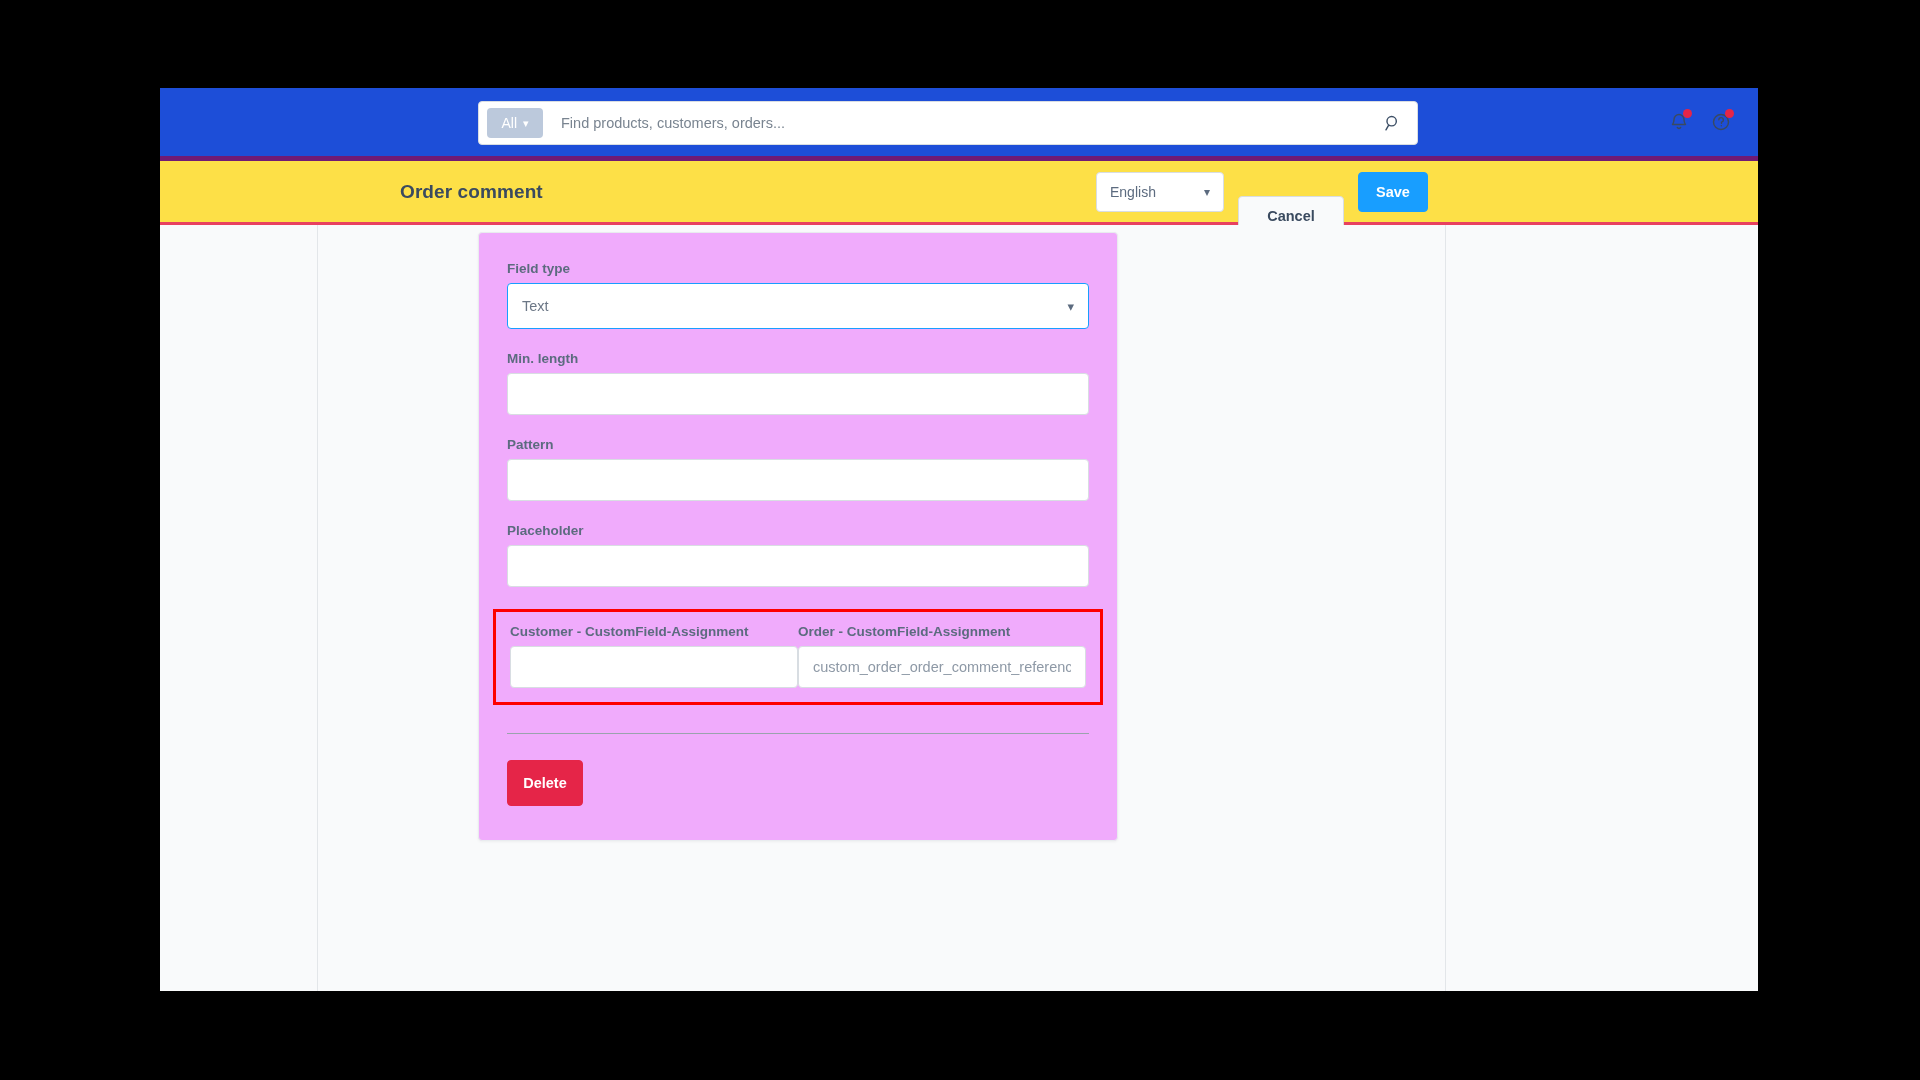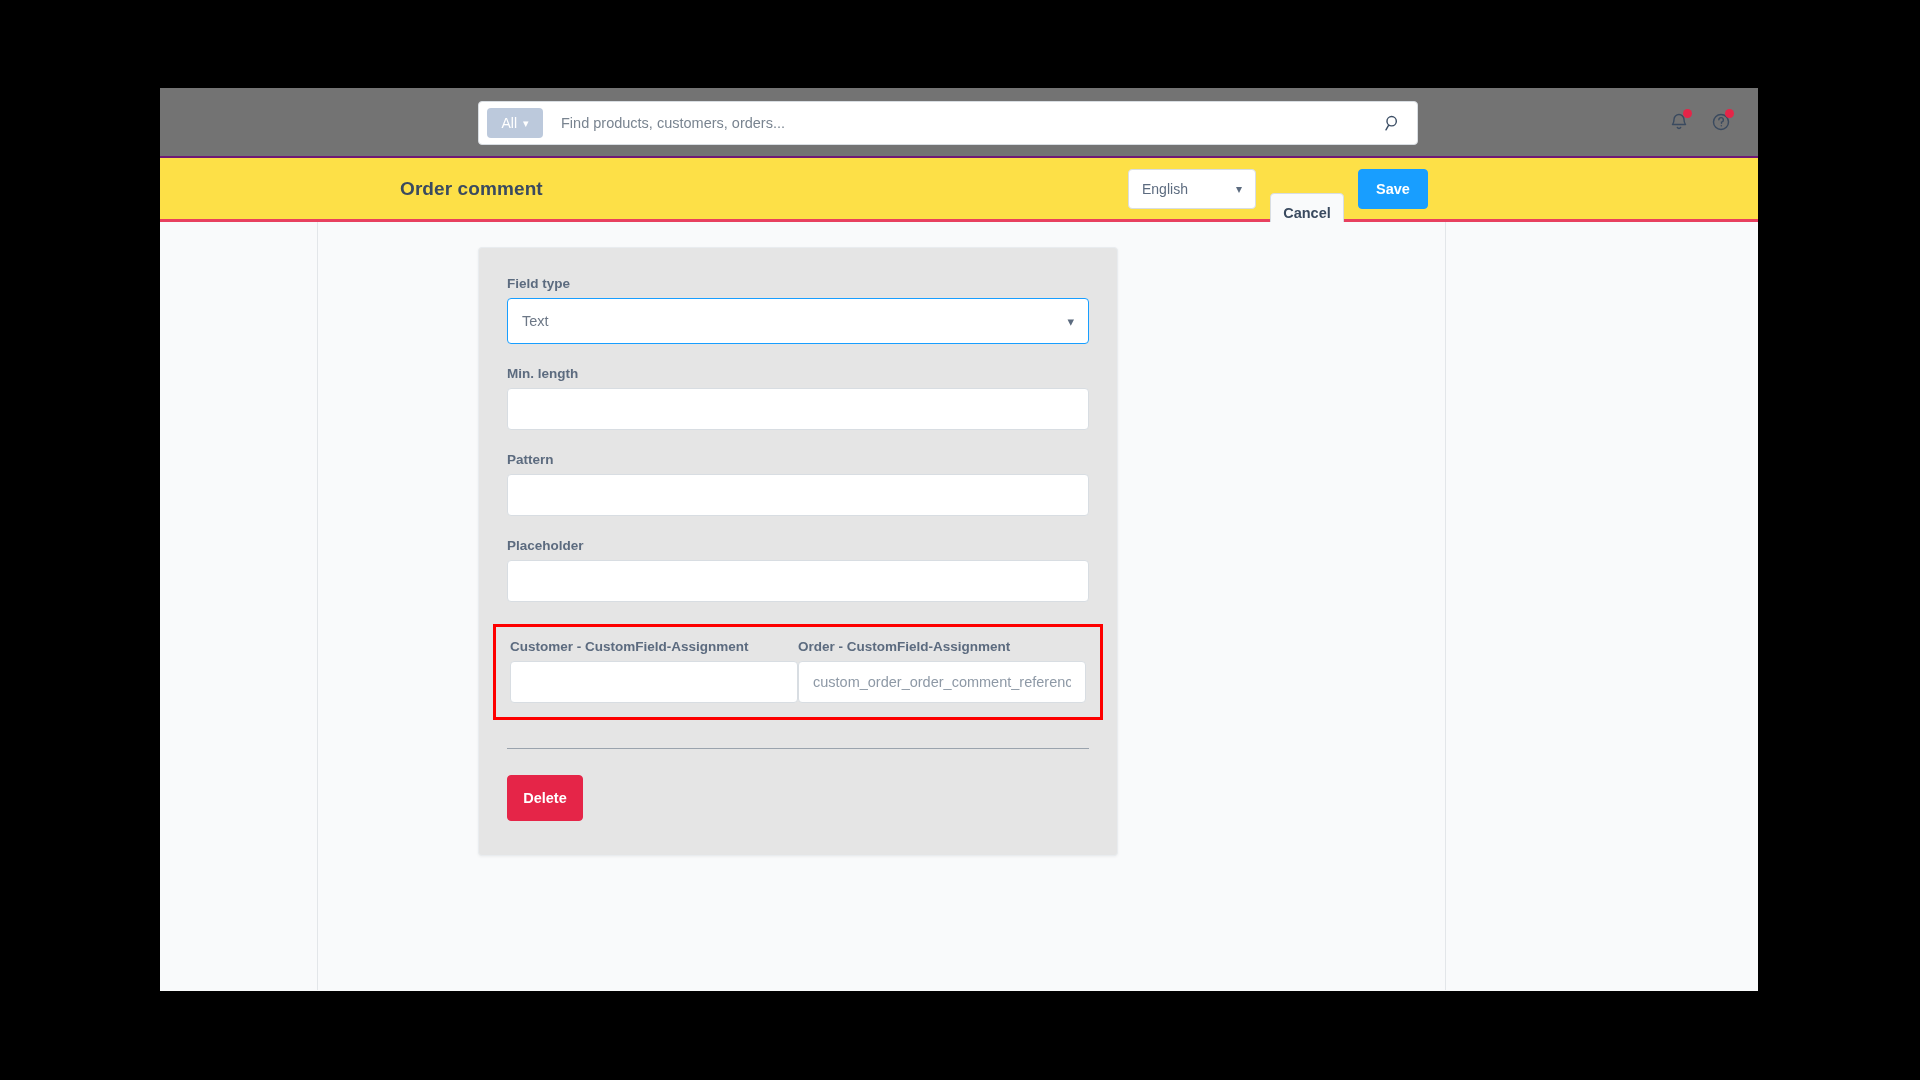--- a/index.html
+++ b/index.html
@@ -18,22 +18,22 @@
     top: 88px;
     width: 1598px;
     height: 903px;
     background: #f9fafb;
     overflow: hidden;
   }
 
   
   .topbar {
     height: 68px;
-    background: #737373;
-    border-bottom: 2px solid #701a75;
+    background: #1d4ed8;
+    border-bottom: 5px solid #701a75;
     display: flex;
     align-items: center;
     position: relative;
   }
 
   .search-wrap {
     position: absolute;
     left: 318px;
     top: 13px;
     width: 940px;
@@ -165,21 +165,21 @@
     align-items: center;
     justify-content: center;
     cursor: pointer;
     box-sizing: border-box;
     font-family: "Liberation Sans", sans-serif;
   }
   .btn-cancel {
     background: #f9fafb;
     border: 1px solid #d8dde2;
     color: #3a4a5f;
-    width: 74px;
+    width: 106px;
     margin-top: 48px;
   }
   .btn-save {
     background: #189eff;
     border: 1px solid #189eff;
     color: #ffffff;
     width: 70px;
   }
 
   
@@ -195,23 +195,23 @@
     left: 0; top: 0; bottom: 0;
     width: 1px;
     background: #e3e6e9;
   }
   .rail-left  { left: 157px; }
   .rail-right { left: 1285px; }
 
   .card {
     position: absolute;
     left: 318px;
-    top: 25px;
+    top: 7px;
     width: 640px;
-    background: #e5e5e5;
+    background: #f0abfc;
     border: 1px solid #e9ecef;
     border-radius: 4px;
     box-shadow: 0 1px 3px rgba(0,0,0,0.05);
     padding: 28px 28px 34px 28px;
     box-sizing: border-box;
   }
 
   .field-block { margin-bottom: 22px; }
 
   .f-label {

